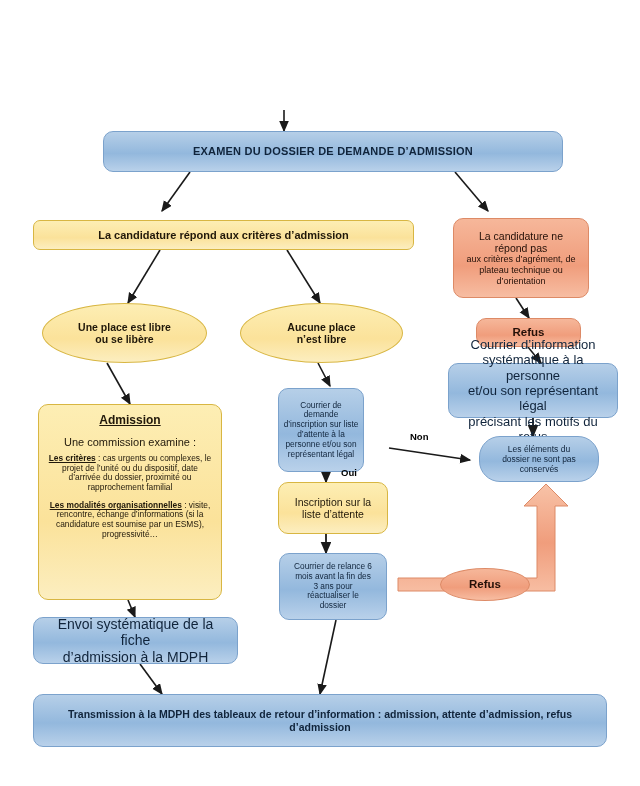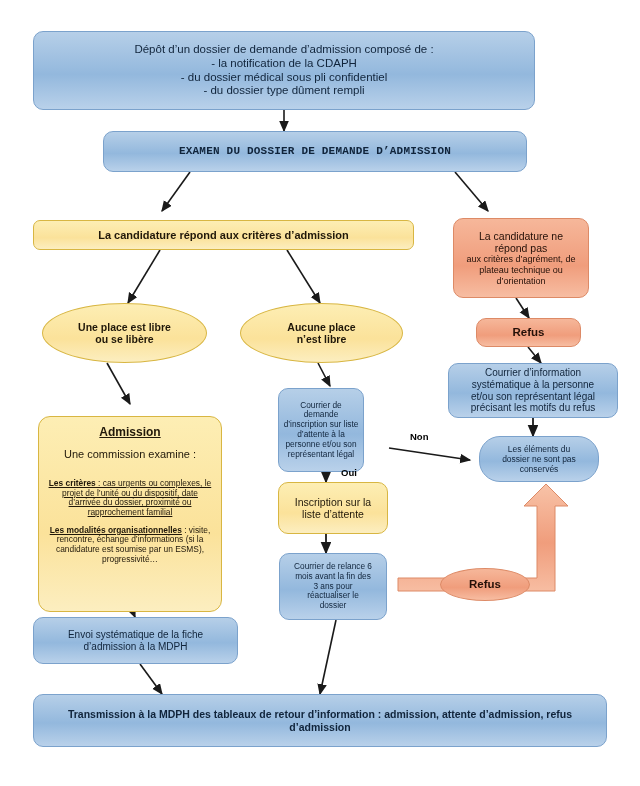--- a/index.html
+++ b/index.html
@@ -99,28 +99,22 @@
 
     <line x1="128" y1="600" x2="135" y2="617" stroke="#1a1a1a" stroke-width="1.6" marker-end="url(#ah)"></line>
 
     <line x1="140" y1="664" x2="162" y2="694" stroke="#1a1a1a" stroke-width="1.6" marker-end="url(#ah)"></line>
 
     <line x1="336" y1="620" x2="320" y2="694" stroke="#1a1a1a" stroke-width="1.6" marker-end="url(#ah)"></line>
 
     <path d="M 398 578 L 537 578 L 537 506 L 524 506 L 546 484 L 568 506 L 555 506 L 555 591 L 398 591 Z" fill="url(#orangeGrad)" stroke="#dd8a66" stroke-width="1"></path>
   </svg>
 
-  <div class="node blue" style="left:33px;top:31px;width:502px;height:79px;font-size:11.5px;padding:4px 8px;">
-    <div class="line">Dépôt d’un dossier de demande d’admission composé de :</div>
-    <div class="line">- la notification de la CDAPH</div>
-    <div class="line">- du dossier médical sous pli confidentiel</div>
-    <div class="line">- du dossier type dûment rempli</div>
-  </div>
-
-  <div class="node blue bold" style="left:103px;top:131px;width:424px;height:41px;font-size:11px;letter-spacing:.2px;font-family:Liberation Mono, monospace;">
+
+  <div class="node blue bold" style="left:103px;top:131px;width:460px;height:41px;font-size:11px;letter-spacing:.2px;">
     <div>EXAMEN DU DOSSIER DE DEMANDE D’ADMISSION</div>
   </div>
 
   <div class="node yellow bold" style="left:33px;top:220px;width:381px;height:30px;font-size:11px;border-radius:7px;">
     <div>La candidature répond aux critères d’admission</div>
   </div>
 
   <div class="node orange" style="left:453px;top:218px;width:136px;height:80px;font-size:9px;padding:12px 5px;text-align:right;">
     <div style="font-size:10.5px;">La candidature ne</div>
     <div style="font-size:10.5px;">répond pas</div>
@@ -136,24 +130,24 @@
   <div class="node yellow ellipse bold" style="left:42px;top:303px;width:165px;height:60px;font-size:10.5px;">
     <div>Une place est libre</div>
     <div>ou se libère</div>
   </div>
 
   <div class="node yellow ellipse bold" style="left:240px;top:303px;width:163px;height:60px;font-size:10.5px;">
     <div>Aucune place</div>
     <div>n’est libre</div>
   </div>
 
-  <div class="node yellow" style="left:38px;top:416px;width:184px;height:196px;font-size:8.4px;padding:6px 7px;justify-content:flex-start;border-radius:12px;">
+  <div class="node yellow" style="left:38px;top:404px;width:184px;height:196px;font-size:8.4px;padding:6px 7px;justify-content:flex-start;">
     <div class="bold u" style="font-size:12px;margin-top:2px;">Admission</div>
     <div style="font-size:11px;margin-top:9px;">Une commission examine :</div>
-    <div class="tight" style="margin-top:18px;text-decoration:underline;">
+    <div class="tight" style="margin-top:5px;">
       <span class="u bold">Les critères</span><span> : cas urgents ou complexes, le projet de l’unité ou du dispositif, date d’arrivée du dossier, proximité ou rapprochement familial</span>
     </div>
     <div class="tight" style="margin-top:8px;">
       <span class="u bold">Les modalités organisationnelles</span><span> : visite, rencontre, échange d’informations (si la candidature est soumise par un ESMS), progressivité…</span>
     </div>
   </div>
 
   <div class="node blue" style="left:278px;top:388px;width:86px;height:84px;font-size:8.3px;padding:3px 4px;">
     <div>Courrier de demande</div>
     <div>d’inscription sur liste</div>
@@ -168,38 +162,38 @@
   </div>
 
   <div class="node blue" style="left:279px;top:553px;width:108px;height:67px;font-size:8.3px;padding:14px 4px;">
     <div>Courrier de relance 6</div>
     <div>mois avant la fin des</div>
     <div>3 ans pour</div>
     <div>réactualiser le</div>
     <div>dossier</div>
   </div>
 
-  <div class="node blue" style="left:448px;top:363px;width:170px;height:55px;font-size:10px;padding:5px 5px;">
+  <div class="node blue" style="left:448px;top:363px;width:170px;height:55px;font-size:13px;padding:5px 5px;">
     <div>Courrier d’information</div>
     <div>systématique à la personne</div>
     <div>et/ou son représentant légal</div>
     <div>précisant les motifs du refus</div>
   </div>
 
   <div class="node blue" style="left:479px;top:436px;width:120px;height:46px;font-size:8.5px;padding:3px 4px;border-radius:21px;">
     <div>Les éléments du</div>
     <div>dossier ne sont pas</div>
     <div>conservés</div>
   </div>
 
   <div class="node orange ellipse bold" style="left:440px;top:568px;width:90px;height:33px;font-size:11.5px;">
     <div>Refus</div>
   </div>
 
-  <div class="node blue" style="left:33px;top:617px;width:205px;height:47px;font-size:10px;padding:3px 14px;">
+  <div class="node blue" style="left:33px;top:617px;width:205px;height:47px;font-size:14px;padding:3px 14px;">
     <div>Envoi systématique de la fiche</div>
     <div>d’admission à la MDPH</div>
   </div>
 
   <div class="node blue bold" style="left:33px;top:694px;width:574px;height:53px;font-size:10.5px;padding:16px 10px;">
     <div>Transmission à la MDPH des tableaux de retour d’information : admission,  attente d’admission, refus</div>
     <div>d’admission</div>
   </div>
 
   <div class="lbl" style="left:341px;top:467px;font-size:9.5px;">Oui</div>

